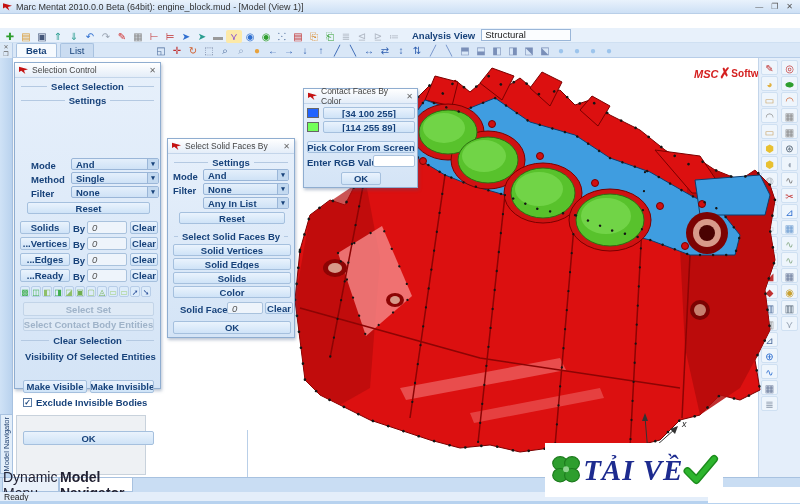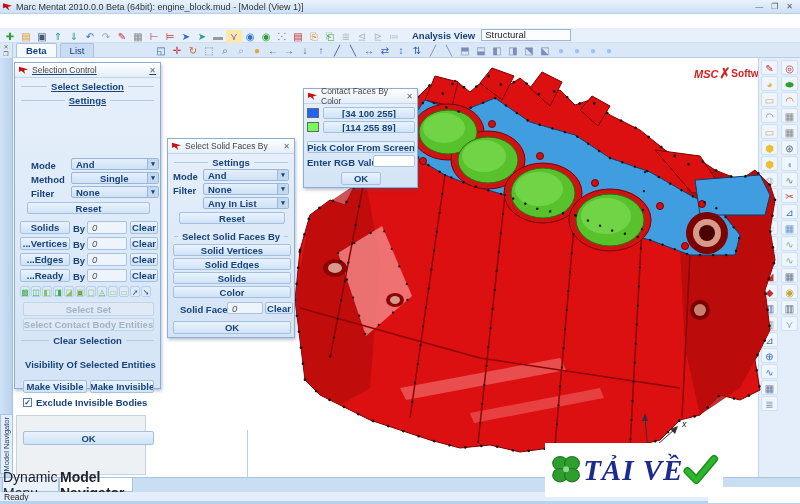--- a/index.html
+++ b/index.html
@@ -255,39 +255,39 @@
     <path d="M58,21 L50,24 55,29 Z" fill="#333"></path>
     <text x="62" y="22" font-size="9" font-style="italic" fill="#222">x</text>
   </svg>
 
   <div class="abs msc-logo">
     <span class="m1">MSC</span>
     <span class="mx">✗</span>
     <span class="m2">Software</span>
   </div>
 
-  <div class="abs dlg" style="left:14px;top:62px;width:147px;height:327px;z-index:10;text-decoration:underline;">
+  <div class="abs dlg" style="left:14px;top:62px;width:147px;height:327px;z-index:10;">
     <div class="dlg-title">
       <span class="app-icon"></span>
       <span>Selection Control</span>
       <span class="dlg-close">✕</span>
     </div>
     <div class="legend">
         <span>Select Selection</span>
       </div>
     <div class="legend">
         <span>Settings</span>
       </div>
     <div class="abs rowlbl" style="left:16px;top:97px;">Mode</div>
     <div class="abs combo" style="left:56px;top:95px;width:88px;height:12px;">
       <span class="cval">And</span>
         <span class="carr">▾</span>
     </div>
     <div class="abs rowlbl" style="left:16px;top:111px;">Method</div>
-    <div class="abs combo" style="left:56px;top:109px;width:88px;height:12px;padding-left:24px;">
+    <div class="abs combo" style="left:56px;top:109px;width:88px;height:12px;">
       <span class="cval">Single</span>
         <span class="carr">▾</span>
     </div>
     <div class="abs rowlbl" style="left:16px;top:125px;">Filter</div>
     <div class="abs combo" style="left:56px;top:123px;width:88px;height:12px;">
       <span class="cval">None</span>
         <span class="carr">▾</span>
     </div>
     <div class="abs btn" style="left:12px;top:139px;width:123px;height:12px;">Reset</div>
 
@@ -325,21 +325,21 @@
         <span class="tbico" style="color: rgb(159, 207, 122);">▭</span>
         <span class="tbico" style="color: rgb(52, 88, 158);">➚</span>
         <span class="tbico" style="color: rgb(52, 88, 158);">➘</span>
       </div>
 
     <div class="abs btn disabled" style="left:8px;top:239px;width:131px;height:14px;">Select Set</div>
     <div class="abs btn disabled" style="left:8px;top:255px;width:131px;height:13px;">Select Contact Body Entities</div>
     <div class="legend abs" style="left:0;right:0;top:272px;margin:0 6px;">
         <span>Clear Selection</span>
       </div>
-    <div class="legend abs" style="left:0;right:0;top:288px;margin:8px 6px;">
+    <div class="legend abs" style="left:0;right:0;top:288px;margin:0 6px;">
         <span>Visibility Of Selected Entities</span>
       </div>
     <div class="abs btn" style="left:8px;top:317px;width:64px;height:13px;">Make Visible</div>
     <div class="abs btn" style="left:75px;top:317px;width:64px;height:13px;">Make Invisible</div>
     <div class="abs" style="left:8px;top:334px;display:flex;gap:4px;align-items:center;">
       <span class="chk">✓</span>
       <span class="rowlbl">Exclude Invisible Bodies</span>
     </div>
 
     <div class="abs btn" style="left:8px;top:352px;width:131px;height:0;border:none;"></div>

